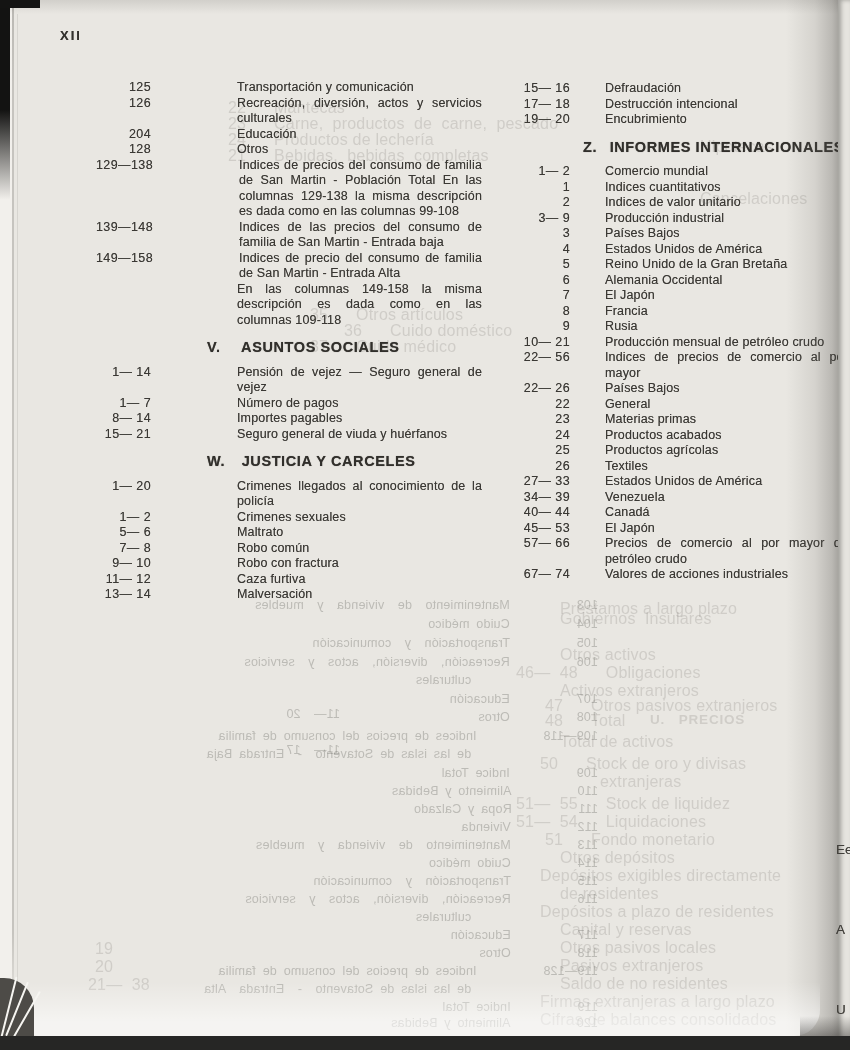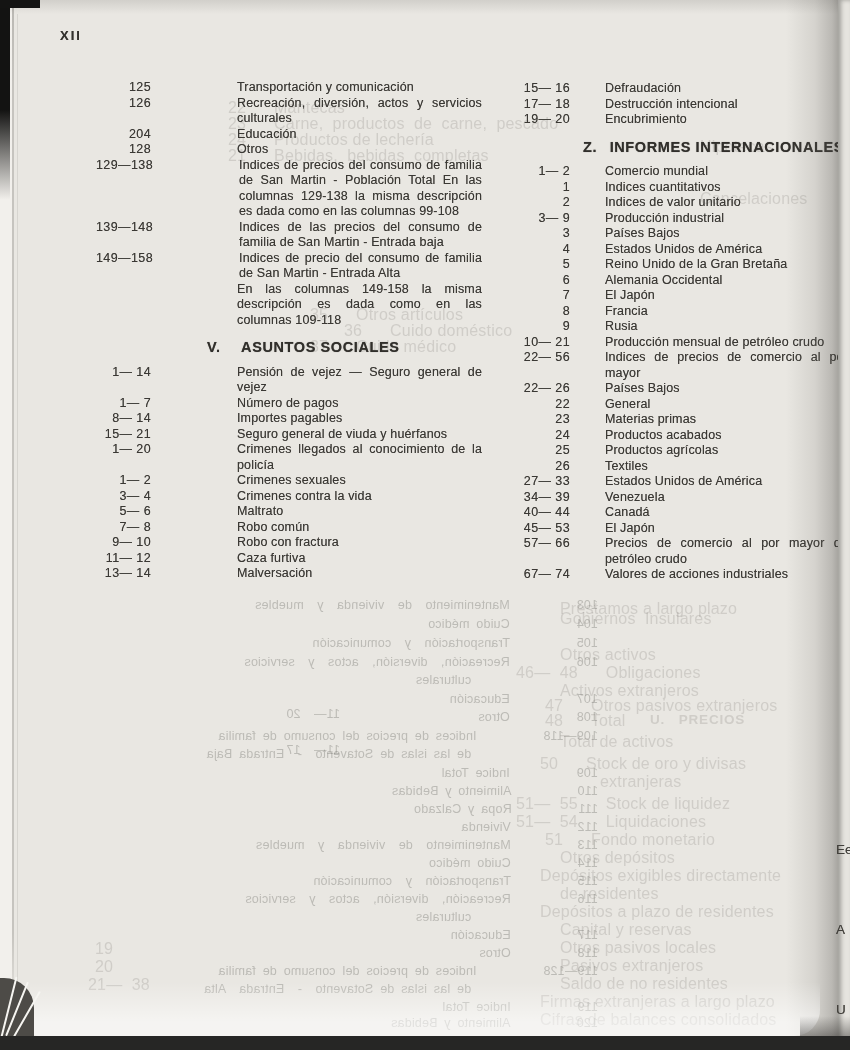--- a/index.html
+++ b/index.html
@@ -184,31 +184,31 @@
       <span class="desc">Número de pagos</span>
     </div>
       <div class="row">
       <span class="num">8— 14</span>
       <span class="desc">Importes pagables</span>
     </div>
       <div class="row">
       <span class="num">15— 21</span>
       <span class="desc">Seguro general de viuda y huérfanos</span>
     </div>
+      <div class="sec">
+      <span class="sec-letter">W.</span>
+      <span class="sec-title">JUSTICIA Y CARCELES</span>
+    </div>
       <div class="row">
       <span class="num">1— 20</span>
       <span class="desc">Crimenes llegados al conocimiento de la policía</span>
     </div>
       <div class="row">
       <span class="num">1— 2</span>
       <span class="desc">Crimenes sexuales</span>
-    </div>
-      <div class="row">
-      <span class="num">3— 4</span>
-      <span class="desc">Crimenes contra la vida</span>
     </div>
       <div class="row">
       <span class="num">5— 6</span>
       <span class="desc">Maltrato</span>
     </div>
       <div class="row">
       <span class="num">7— 8</span>
       <span class="desc">Robo común</span>
     </div>
       <div class="row">

